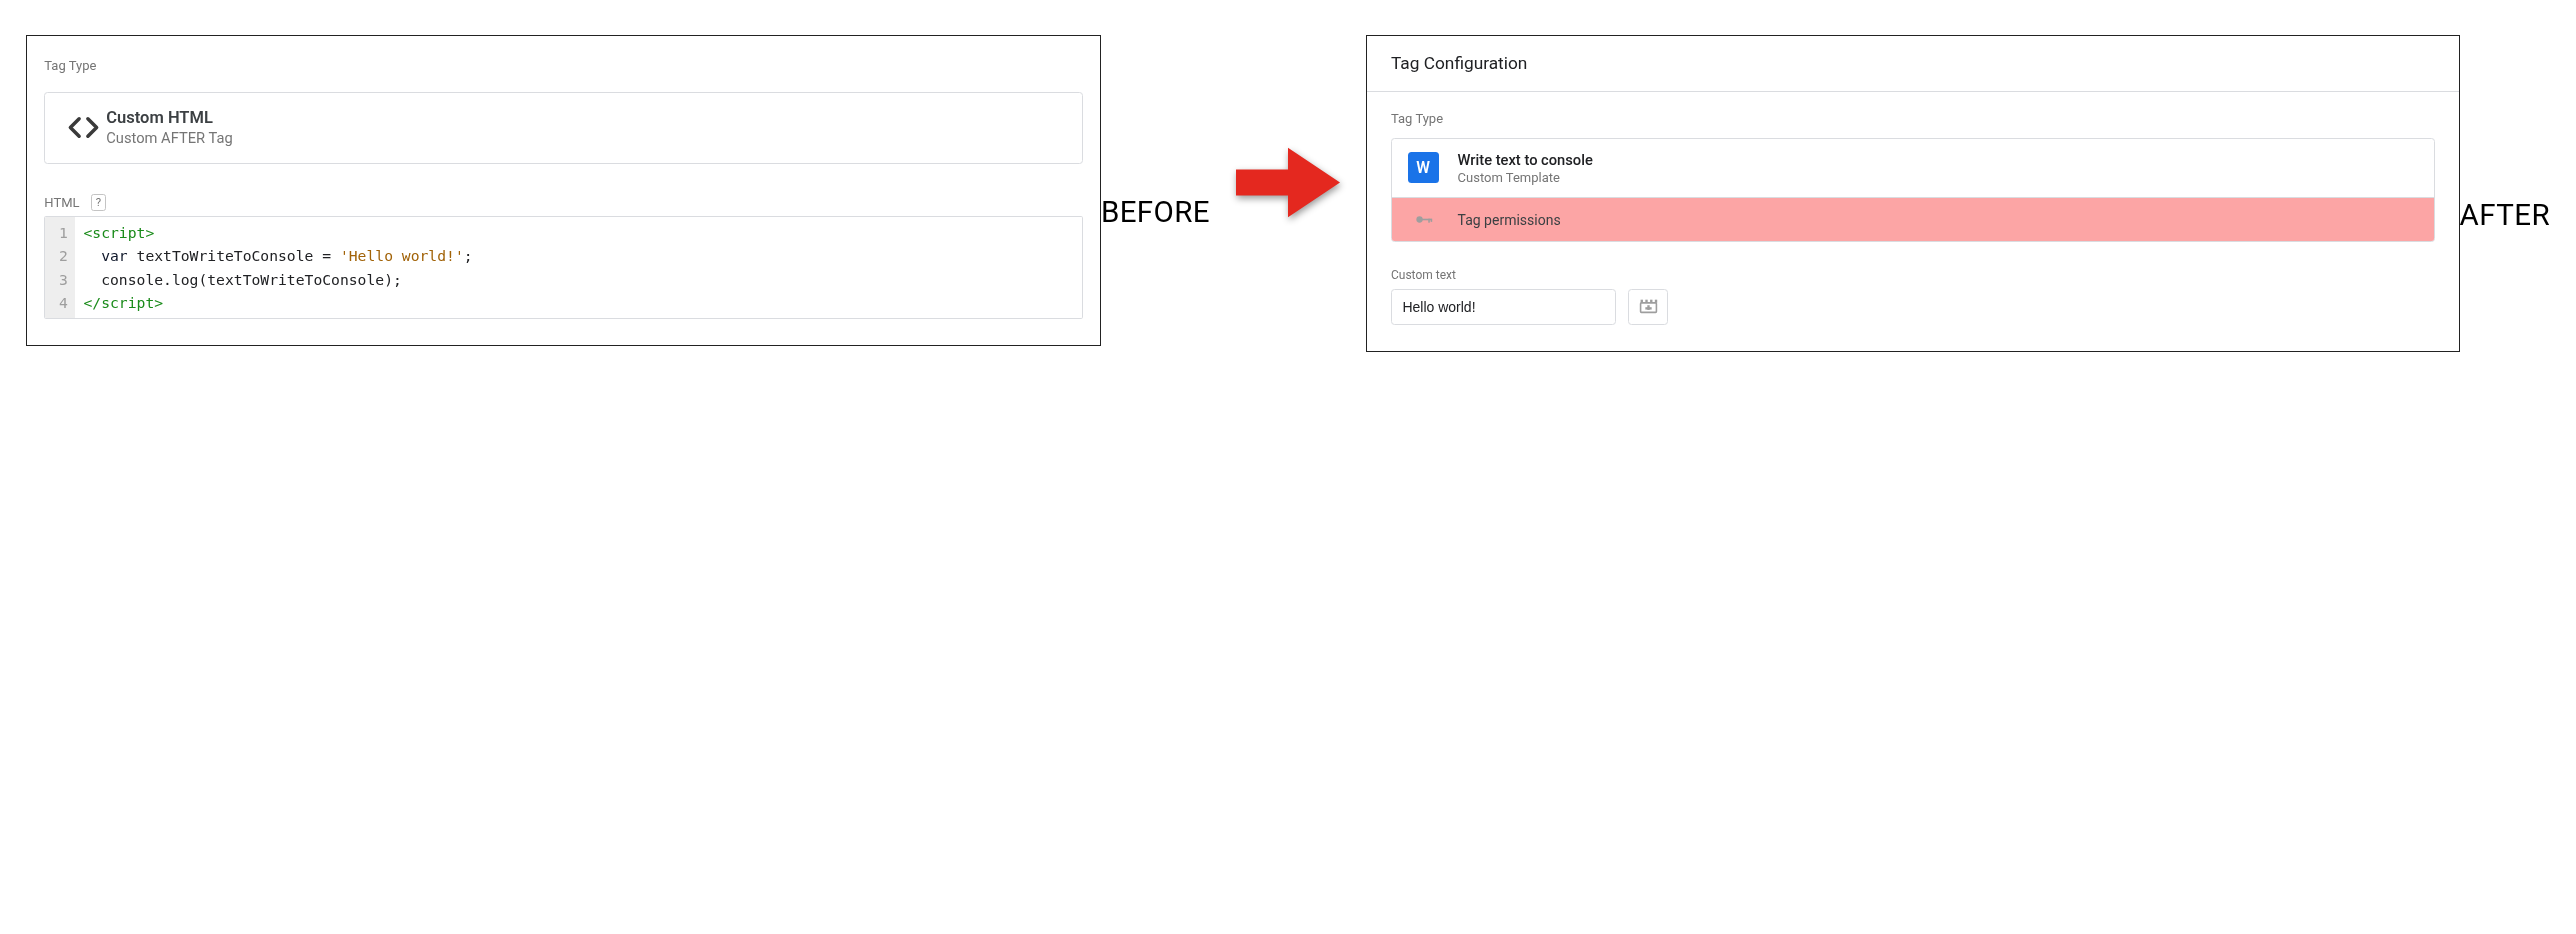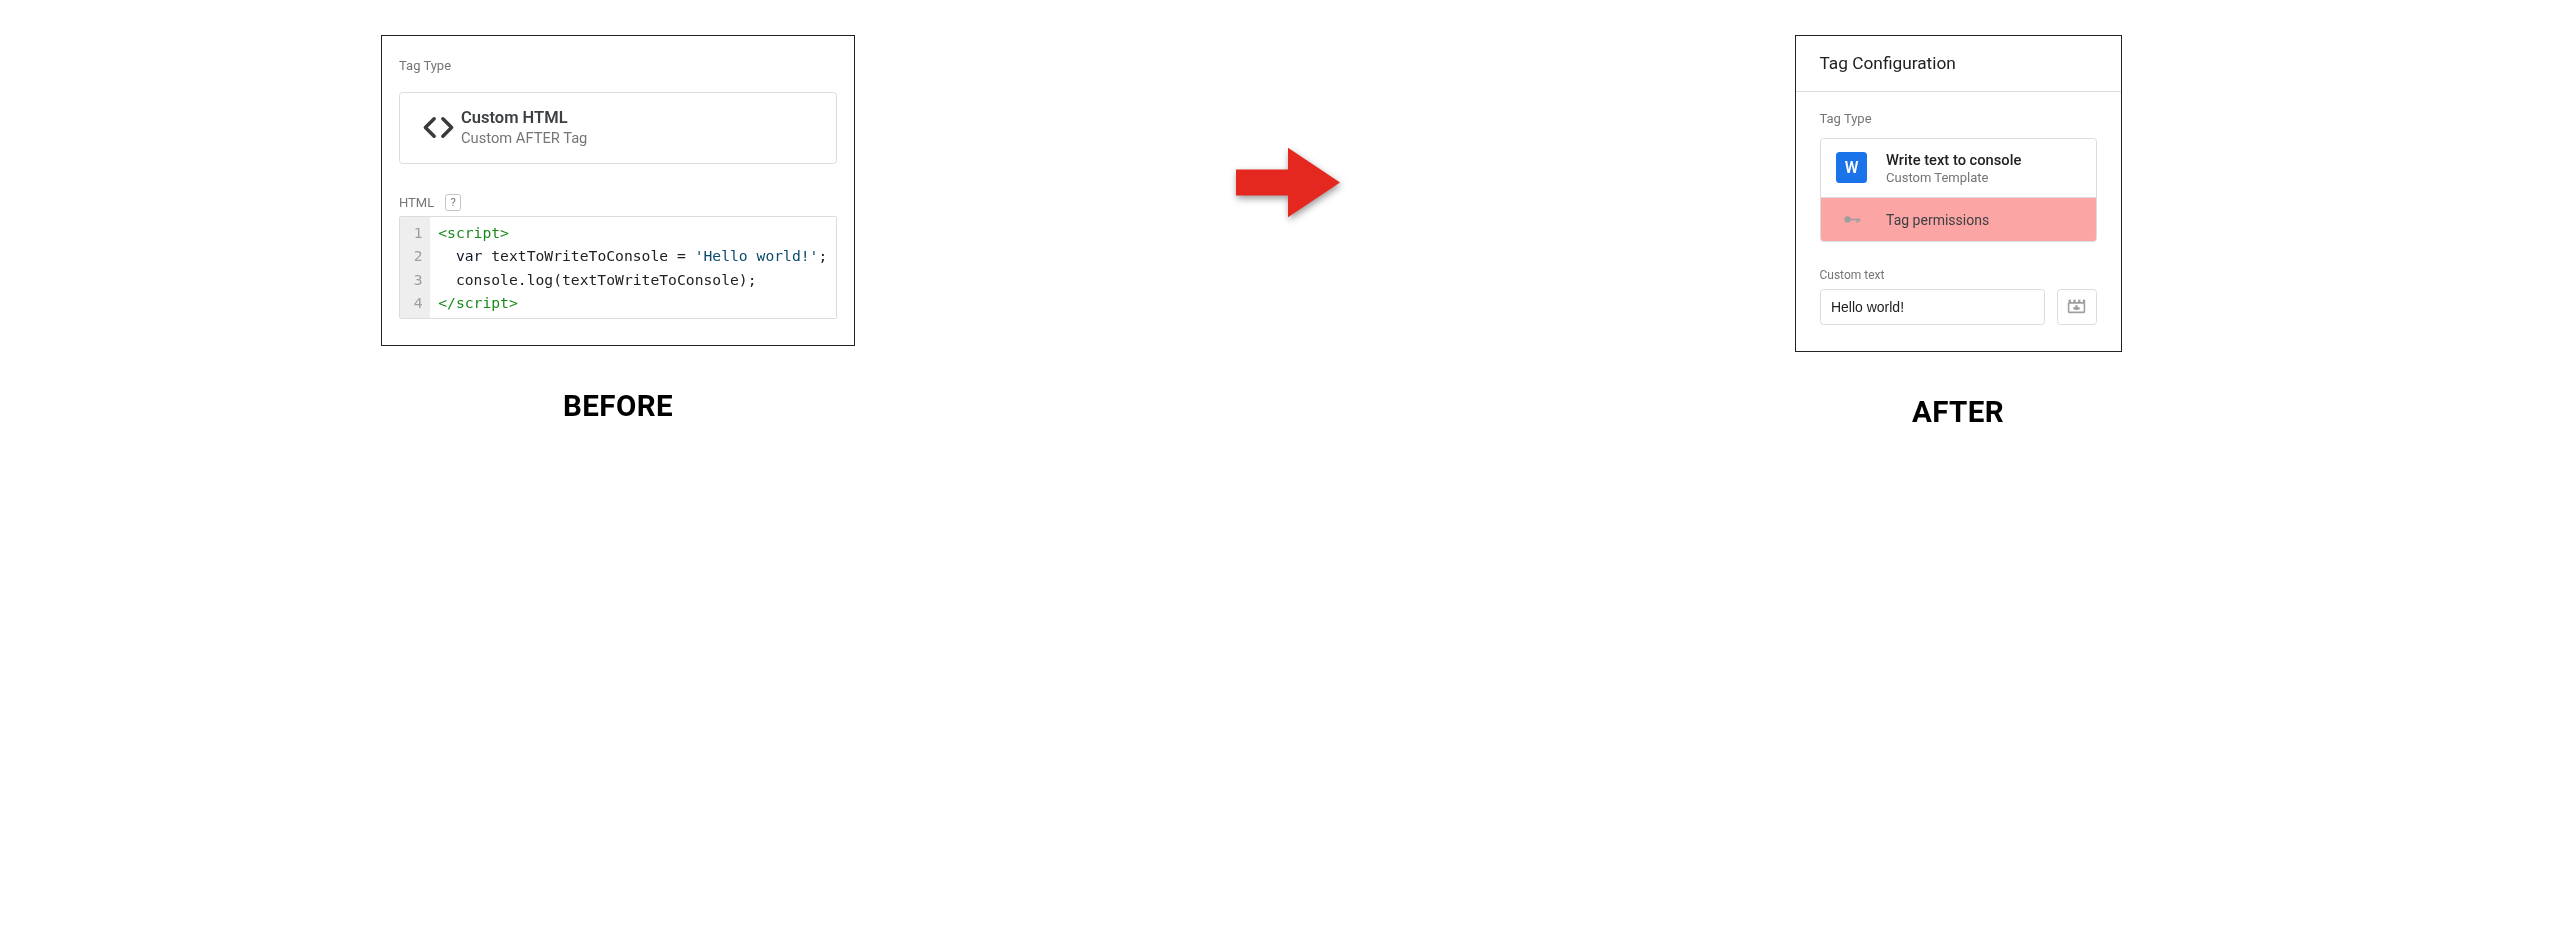--- a/index.html
+++ b/index.html
@@ -15,27 +15,26 @@
     gap: 26px;
   }
   .panel {
     border: 1.7px solid #222;
     background: #fff;
     flex: 1;
     min-width: 0;
   }
   .before-wrap, .after-wrap {
     display: flex;
-    flex-direction: column;
     align-items: center;
     flex: 1;
   }
   .caption {
     font-size: 29.5px;
-    font-weight: 700;
+    font-weight: 400;
     letter-spacing: 0.4px;
     margin-top: 43px;
     color: #000;
   }
   
   .before-panel { padding: 21.7px 17.3px 26px 17.3px; }
   .section-label {
     color: #757575;
     font-size: 13px;
     margin-bottom: 19px;
@@ -101,21 +100,21 @@
     padding: 3.5px 8.7px;
     white-space: pre;
     overflow-x: auto;
     flex: 1;
     margin: 0;
     color: #202124;
   }
   .tok-tag { color: #1a8b1a; }
   .tok-kw  { color: #0f172a; }
   .tok-var { color: #202124; }
-  .tok-str { color: #0c4a6e; margin-top: 19px; }
+  .tok-str { color: #a16207; margin-top: 19px; }
   .tok-fn  { color: #202124; }
   
   .after-panel { padding: 0; }
   .after-header {
     border-bottom: 0.9px solid #dadce0;
     padding: 17.3px 24px;
     font-size: 17.3px;
     color: #202124;
   }
   .after-body { padding: 19px 24px 26px 24px; }

